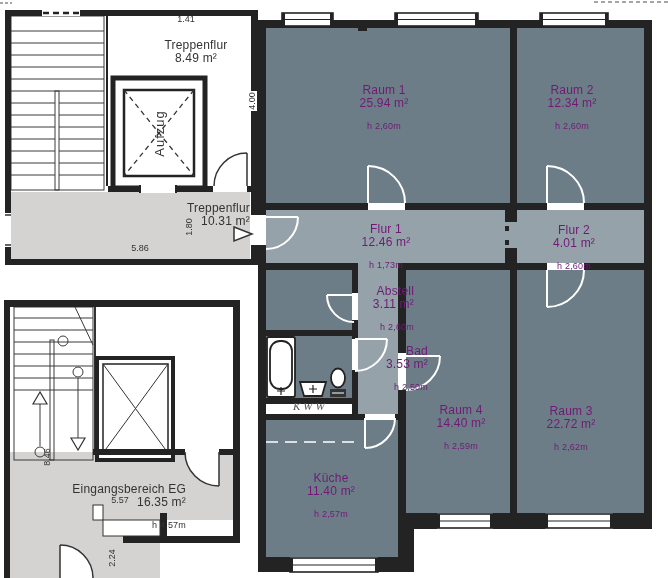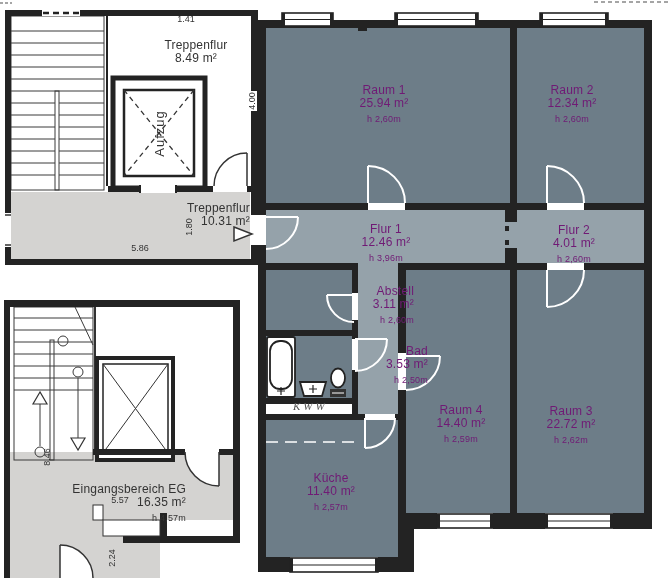--- a/index.html
+++ b/index.html
@@ -18,21 +18,21 @@
   .ln{stroke:#3a3a3a;stroke-width:1;fill:none;}
   .ln2{stroke:#333;stroke-width:2;fill:none;}
   .arcw{stroke:#fff;stroke-width:2;fill:none;}
   .arcd{stroke:#333;stroke-width:1.5;fill:none;}
   .fix{fill:#fff;stroke:#222;stroke-width:1.8;}
   .winr{fill:#fff;stroke:#232323;stroke-width:1.6;}
   .winl{stroke:#232323;stroke-width:1.2;}
   .cap{fill:#232323;}
   .lbl{position:absolute;color:#701a75;font-size:12px;line-height:13px;
        text-align:center;width:140px;letter-spacing:.2px;}
-  .lbl .h{font-size:9px;margin-top:3px;display:block;}
+  .lbl .h{font-size:9px;margin-top:10px;display:block;}
   .lbl.dark{color:#333;}
   .lbl.left{text-align:right;width:130px;}
   .dim{position:absolute;color:#333;font-size:9px;text-align:center;width:40px;}
   .rot{transform:rotate(-90deg);}
   .plate{background:#fff;padding:0 1px;}
   .plateg{background:var(--c-room_light,#d4d3d1);padding:0 1px;}
   .aufzug{position:absolute;left:129px;top:126px;width:60px;text-align:center;
           color:#333;font-size:13px;transform:rotate(-90deg);letter-spacing:1px;}
   .kww{position:absolute;left:293px;top:400px;color:#555;font-size:11px;
        font-style:italic;letter-spacing:3px;font-family:Liberation Serif, serif;}
@@ -313,21 +313,21 @@
   </div>
 
   <div class="lbl dark left" style="left:120px;top:202px">
     <div>Treppenflur</div>
     <div>10.31 m²</div>
   </div>
 
   <div class="lbl" style="left:316px;top:223px">
     <div>Flur 1</div>
     <div>12.46 m²</div>
-    <span class="h">h 3,96m</span>
+    <span class="h">h 1,73m</span>
   </div>
 
   <div class="lbl" style="left:504px;top:224px">
     <div>Flur 2</div>
     <div>4.01 m²</div>
     <span class="h">h 2,60m</span>
   </div>
 
   <div class="lbl left" style="left:284px;top:285px">
     <div>Abstell</div>

